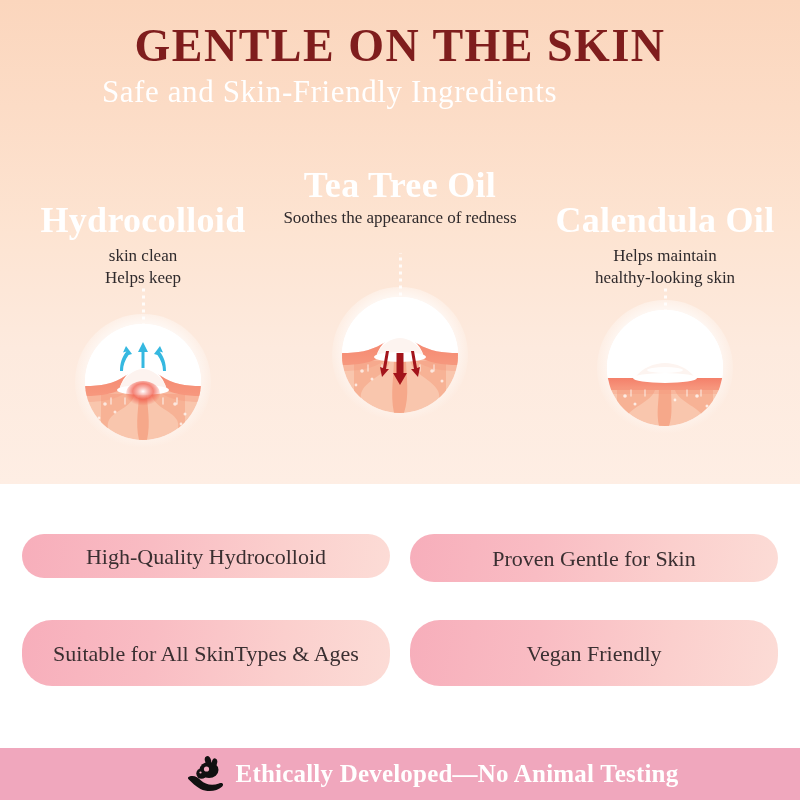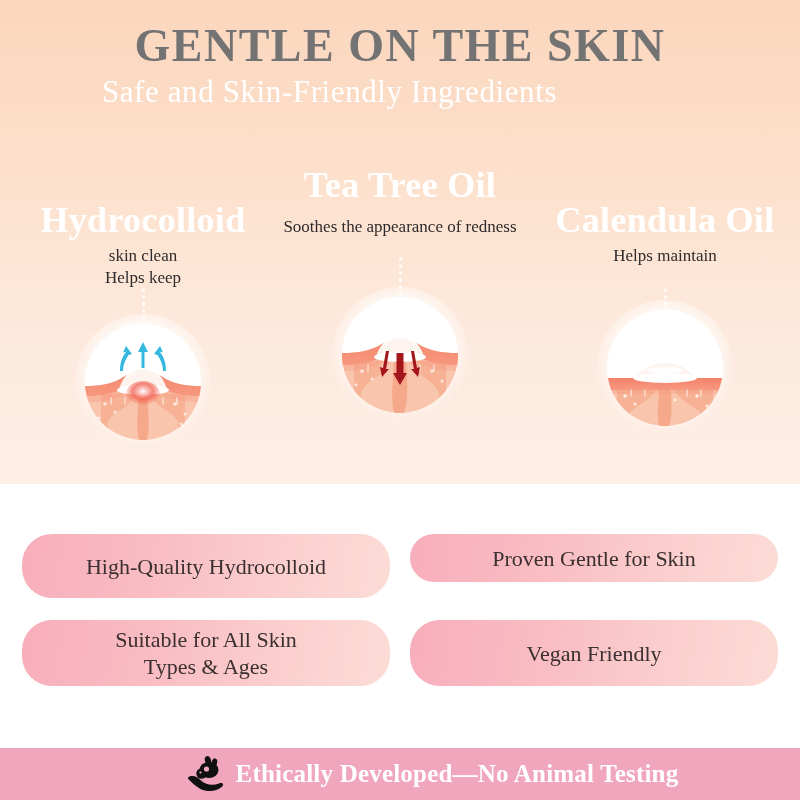--- a/index.html
+++ b/index.html
@@ -34,21 +34,21 @@
   .title {
     position: absolute;
     left: 0;
     top: 18px;
     width: 800px;
     text-align: center;
     font-size: 46px;
     line-height: 56px;
     letter-spacing: 1.5px;
     font-weight: 700;
-    color: #737373;
+    color: #7f1d1d;
     font-family: "Liberation Serif", "DejaVu Serif", serif;
     white-space: nowrap;
   }
 
   .subtitle {
     position: absolute;
     left: 0;
     top: 72px;
     width: 659px;
     text-align: center;
@@ -234,21 +234,21 @@
           <path d="M58 18 L63 28 L59.5 28 L59.5 44 L56.5 44 L56.5 28 L53 28 Z"></path>
           <path d="M41 22 L47 30 L43.6 31 C40 36 38 41 38 47 L35 47 C35 39 37 33 41.4 27.6 L38 28.6 Z"></path>
           <path d="M75 22 L78 28.6 L74.6 27.6 C79 33 81 39 81 47 L78 47 C78 41 76 36 72.4 31 L69 30 Z"></path>
         </g>
       </svg>
     </div>
   </div>
 
   <div class="ingredient" style="left:255px; top:168px; width:290px;">
     <div class="ing-name">Tea Tree Oil</div>
-    <div class="ing-desc" style="margin-top:14px;text-align:center;">
+    <div class="ing-desc" style="margin-top:5px;text-align:center;">
       <div>Soothes the appearance of redness</div>
     </div>
   </div>
   <div class="dots" style="left:399px; top:253px; height:44px;"></div>
 
   <div class="circle-wrap" style="left:342px; top:297px;">
     <div class="circle-glow"></div>
     <div class="circle-clip">
       <svg viewBox="0 0 116 116" width="116" height="116">
         <defs>
@@ -287,20 +287,21 @@
           <path d="M72 54 L69 54 L72 72 L69 72 L76 80 L78 70 L75 71 Z"></path>
         </g>
       </svg>
     </div>
   </div>
 
   <div class="ingredient" style="left:540px; top:203px; width:250px;">
     <div class="ing-name">Calendula Oil</div>
     <div class="ing-desc" style="margin-top:8px;">
       <div>Helps maintain</div>
+      <div>healthy-looking skin</div>
     </div>
   </div>
   <div class="dots" style="left:664px; top:288px; height:22px;"></div>
 
   <div class="circle-wrap" style="left:607px; top:310px;">
     <div class="circle-glow"></div>
     <div class="circle-clip">
       <svg viewBox="0 0 116 116" width="116" height="116">
         <defs>
           <linearGradient id="skinC" x1="0" y1="0" x2="0" y2="1">
@@ -331,29 +332,29 @@
         <g stroke="#ffffff" stroke-width="1.6" opacity=".5" stroke-linecap="round">
           <line x1="24" y1="80" x2="24" y2="86"></line>
           <line x1="38" y1="80" x2="38" y2="86"></line>
           <line x1="80" y1="80" x2="80" y2="86"></line>
           <line x1="94" y1="80" x2="94" y2="86"></line>
         </g>
       </svg>
     </div>
   </div>
 
-  <div class="pill" style="left:22px; top:534px; width:368px; height:64px;">
+  <div class="pill" style="left:22px; top:534px; width:368px; height:44px;">
     <span>High-Quality Hydrocolloid</span>
   </div>
 
   <div class="pill" style="left:410px; top:534px; width:368px; height:48px;">
     <span>Proven Gentle for Skin</span>
   </div>
 
-  <div class="pill" style="left:22px; top:620px; width:368px; height:66px; flex-direction:column;">
+  <div class="pill" style="left:22px; top:620px; width:368px; height:66px; flex-direction:row;">
     <span>Suitable for All Skin</span>
     <span>Types &amp; Ages</span>
   </div>
 
   <div class="pill" style="left:410px; top:620px; width:368px; height:66px;">
     <span>Vegan Friendly</span>
   </div>
 
   <div class="footer">
     <div class="footer-icon">

